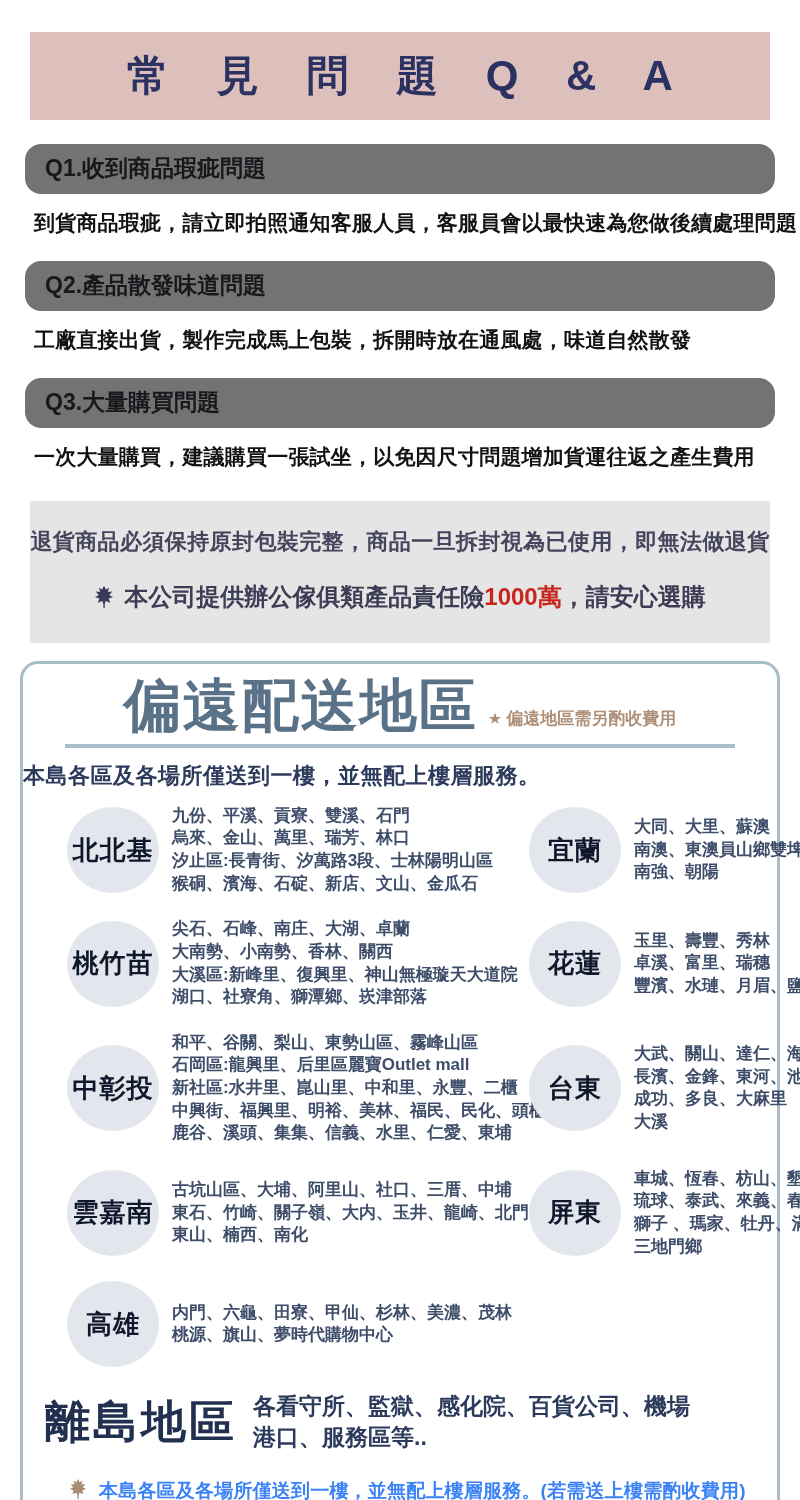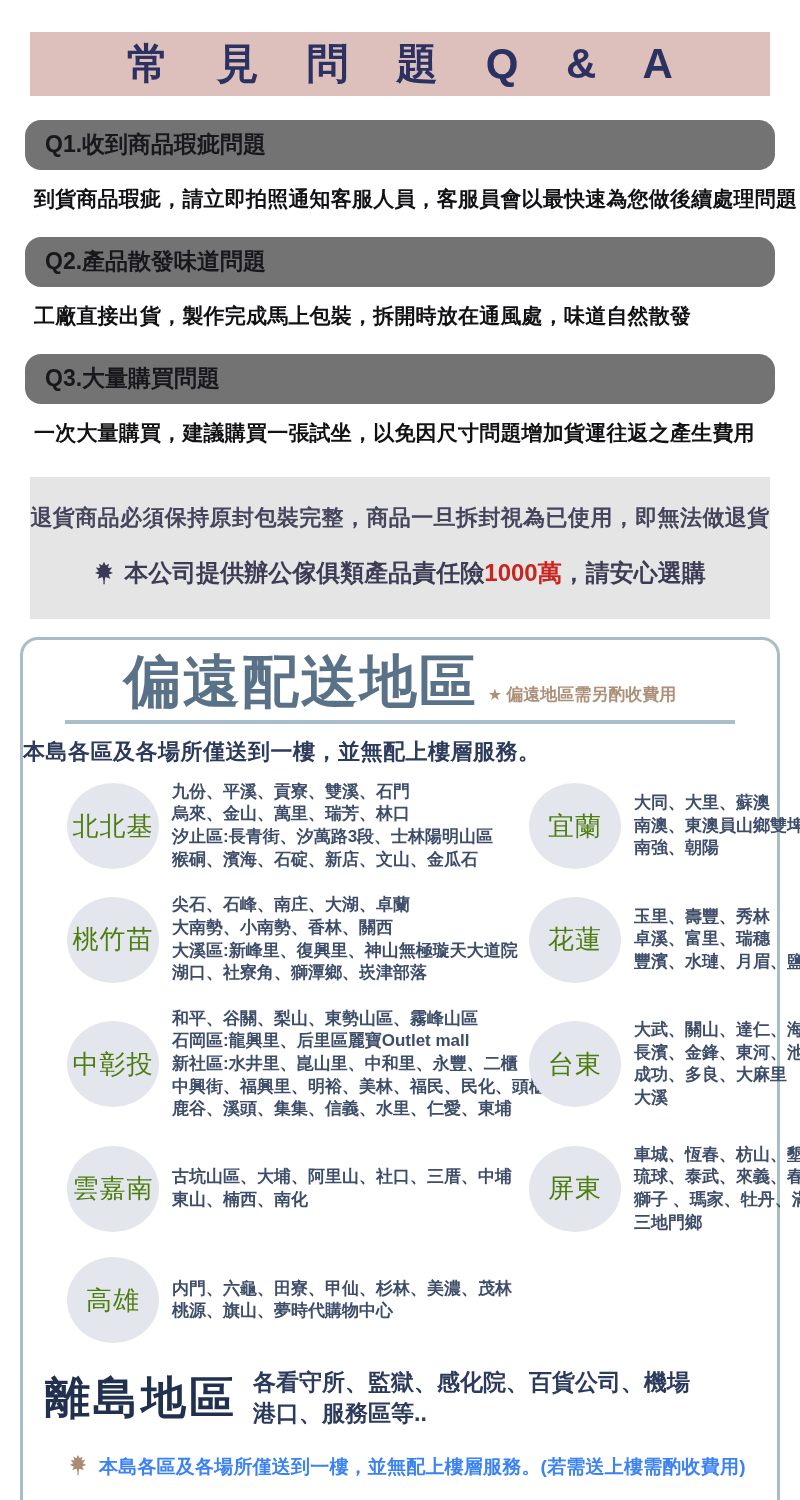--- a/index.html
+++ b/index.html
@@ -5,21 +5,21 @@
   html,body{margin:0;padding:0;}
   body{
     width:800px;height:1500px;background:#ffffff;overflow:hidden;
     font-family:"Liberation Sans","DejaVu Sans",sans-serif;
     -webkit-font-smoothing:antialiased;
   }
   .page{width:800px;height:1500px;position:relative;}
 
   
   .top-banner{
-    margin:32px 30px 0;height:64px;background:#ddc0bc;
+    margin:32px 30px 0;height:88px;background:#ddc0bc;
     display:flex;align-items:center;justify-content:center;
   }
   .top-banner h1{
     margin:0;font-size:42px;font-weight:bold;color:#2b3161;
     letter-spacing:18px;text-indent:18px;white-space:nowrap;
   }
 
   
   .faq{margin-top:6px;}
   .faq-q{
@@ -67,21 +67,21 @@
   
   .regions{
     margin-top:14px;padding:0 8px 0 44px;
     display:grid;grid-template-columns:462px 1fr;row-gap:23px;column-gap:0;
   }
   .region{display:flex;align-items:center;}
   .region-circle{
     flex:0 0 auto;width:92px;height:86px;border-radius:50%;background:#e3e6ec;
     display:flex;align-items:center;justify-content:center;margin-right:13px;
   }
-  .region-circle span{font-size:26px;font-weight:normal;color:#4d7c0f;letter-spacing:1px;}
+  .region-circle span{font-size:26px;font-weight:bold;color:#0f172a;letter-spacing:1px;}
   .region-lines{font-size:17px;font-weight:600;color:#3e4d69;line-height:1.33;}
   .region-lines div{white-space:nowrap;}
 
   
   .islands{margin:24px 0 0 22px;display:flex;align-items:center;}
   .islands-title{
     font-size:45px;font-weight:bold;color:#22304f;letter-spacing:3px;white-space:nowrap;
   }
   .islands-lines{margin-left:16px;font-size:23px;font-weight:bold;color:#2c3a5c;line-height:1.35;}
   .islands-lines div{white-space:nowrap;}
@@ -197,20 +197,21 @@
             <div>成功、多良、大麻里</div>
             <div>大溪</div>
           </div>
         </div>
         <div class="region">
           <div class="region-circle">
             <span>雲嘉南</span>
           </div>
           <div class="region-lines">
             <div>古坑山區、大埔、阿里山、社口、三厝、中埔</div>
+            <div>東石、竹崎、關子嶺、大内、玉井、龍崎、北門</div>
             <div>東山、楠西、南化</div>
           </div>
         </div>
         <div class="region">
           <div class="region-circle">
             <span>屏東</span>
           </div>
           <div class="region-lines">
             <div>車城、恆春、枋山、墾丁</div>
             <div>琉球、泰武、來義、春日</div>

